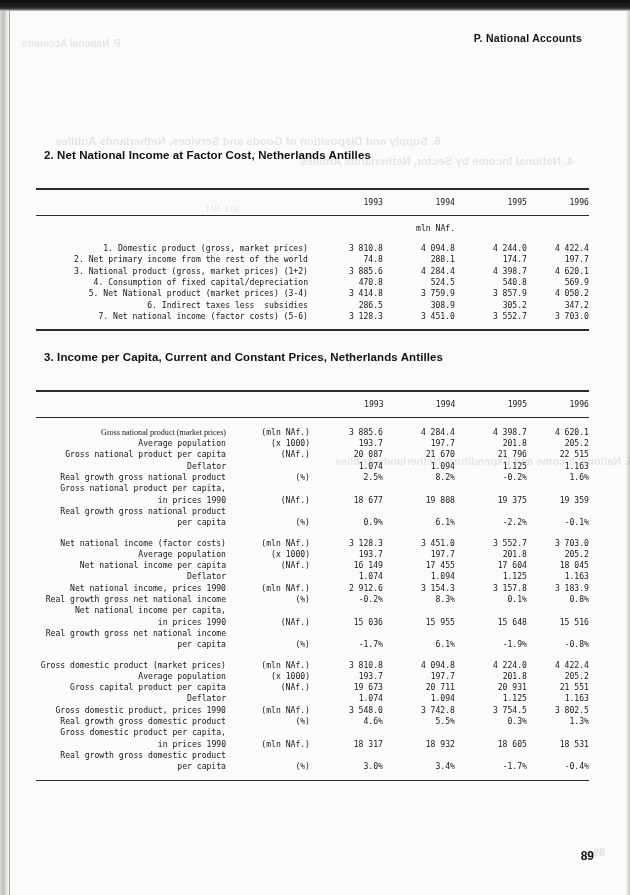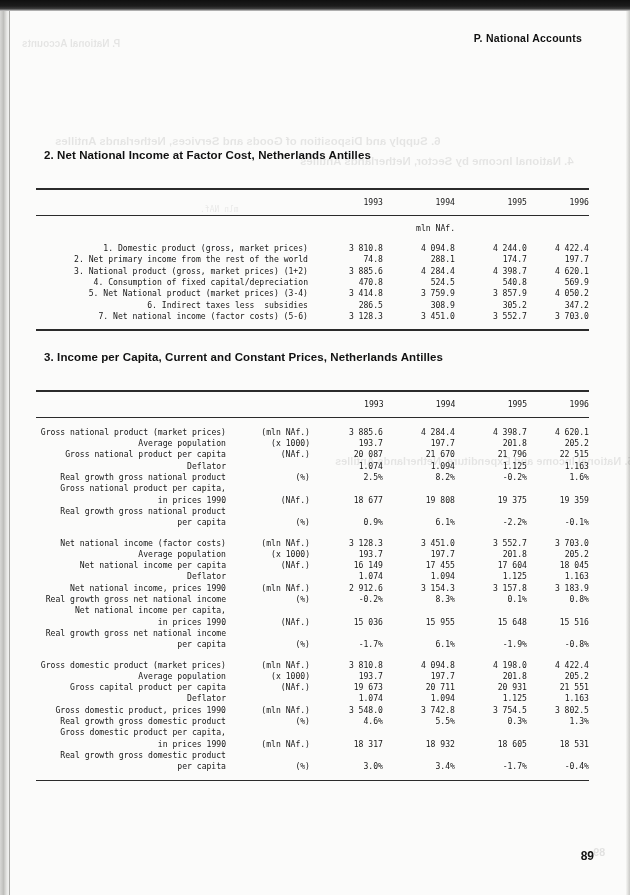--- a/index.html
+++ b/index.html
@@ -299,21 +299,21 @@
       </table>
     <div class="rule rule-thin"></div>
 
     <table class="data">
       <tbody>
           <tr class="gap-row">
             <td colspan="7"></td>
           </tr>
 
       <tr>
-        <td class="lbl" style="width:190px;">Gross national product (market prices)</td>
+        <td class="lbl" style="width:190px;font-family:Liberation Serif, serif;">Gross national product (market prices)</td>
         <td class="unit" style="width:84px;">(mln NAf.)</td>
         <td></td>
         <td class="num" style="width:63px;">3 885.6</td>
         <td class="num" style="width:72px;">4 284.4</td>
         <td class="num" style="width:72px;">4 398.7</td>
         <td class="num" style="width:62px;">4 620.1</td>
       </tr>
       <tr>
         <td class="lbl">Average population</td>
         <td class="unit">(x 1000)</td>
@@ -485,21 +485,21 @@
       <tr class="gap-row">
             <td colspan="7"></td>
           </tr>
 
       <tr>
         <td class="lbl">Gross domestic product (market prices)</td>
         <td class="unit">(mln NAf.)</td>
         <td></td>
         <td class="num">3 810.8</td>
         <td class="num">4 094.8</td>
-        <td class="num">4 198.0</td>
+        <td class="num">4 224.0</td>
         <td class="num">4 422.4</td>
       </tr>
       <tr>
         <td class="lbl">Average population</td>
         <td class="unit">(x 1000)</td>
         <td></td>
         <td class="num">193.7</td>
         <td class="num">197.7</td>
         <td class="num">201.8</td>
         <td class="num">205.2</td>

